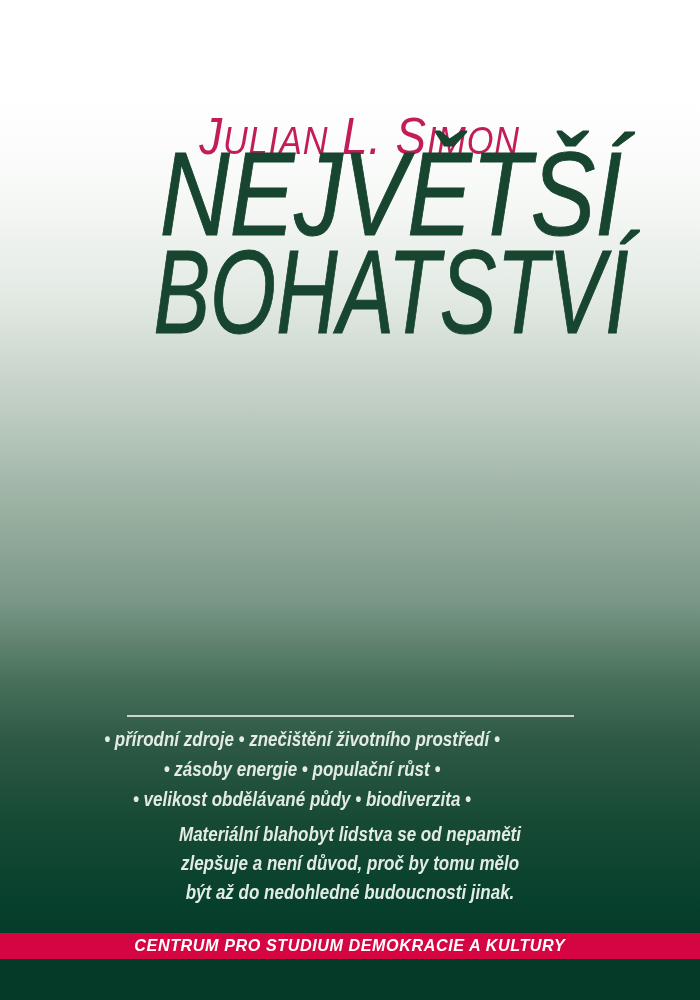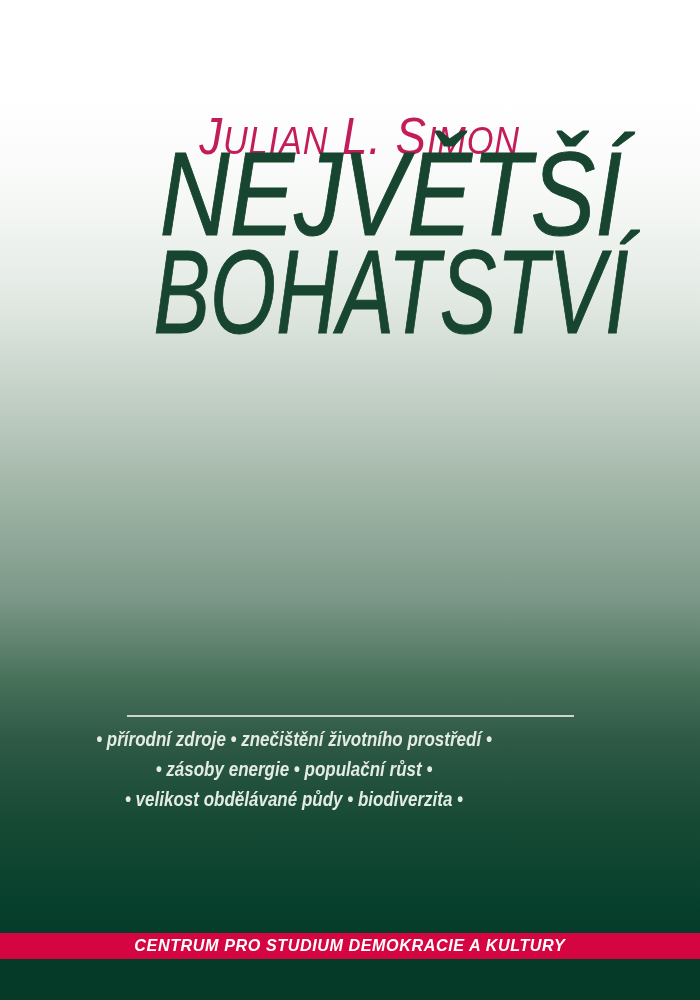--- a/index.html
+++ b/index.html
@@ -38,21 +38,21 @@
   .title .l2 { transform: scaleX(0.72); transform-origin: 50% 50%; }
 
   
   .rule {
     position: absolute; top: 715px; left: 127px; width: 447px; height: 2px;
     background: #ccd6cd;
   }
 
   
   .topics {
-    position: absolute; top: 724px; left: 0; width: 588px;
+    position: absolute; top: 724px; left: 8px; width: 588px;
     text-align: center; color: #e3ebe4; font-weight: bold;
   }
   .topics .tline {
     font-size: 20px; line-height: 30px; white-space: nowrap;
     transform: scaleX(0.85); transform-origin: 50% 50%;
   }
 
   
   .tagline {
     position: absolute; top: 820px; left: 0; width: 700px;
@@ -89,18 +89,23 @@
   </div>
 
   <div class="rule"></div>
 
   <div class="topics">
     <div class="tline">• přírodní zdroje • znečištění životního prostředí •</div>
     <div class="tline">• zásoby energie • populační růst •</div>
     <div class="tline">• velikost obdělávané půdy • biodiverzita •</div>
   </div>
 
+  <div class="tagline">
+    <div class="gline">Materiální blahobyt lidstva se od nepaměti</div>
+    <div class="gline">zlepšuje a není důvod, proč by tomu mělo</div>
+    <div class="gline">být až do nedohledné budoucnosti jinak.</div>
+  </div>
 
   <div class="stripe">
     <div class="pub">CENTRUM PRO STUDIUM DEMOKRACIE A KULTURY</div>
   </div>
 
 </div>
 
 </body></html>

